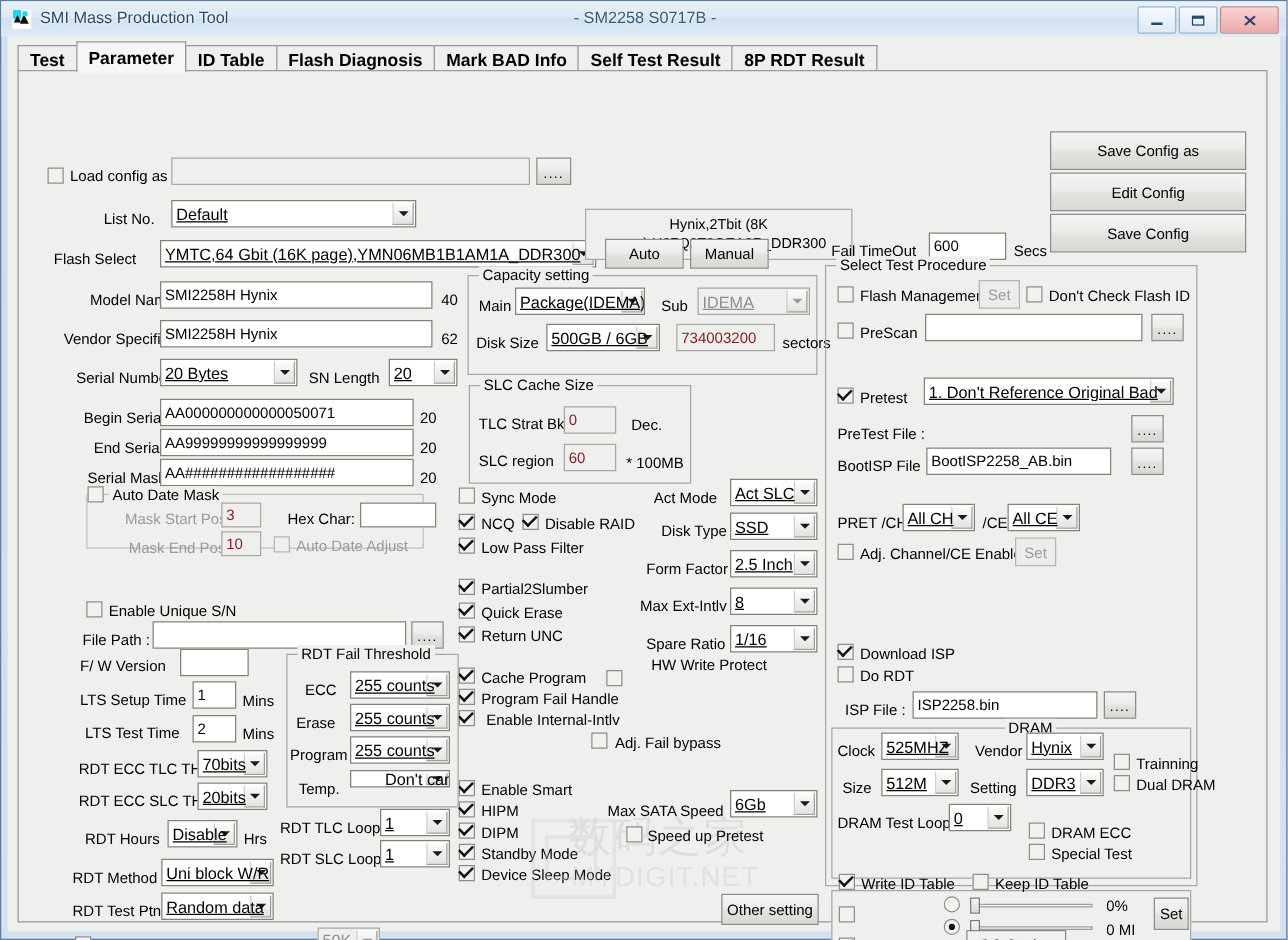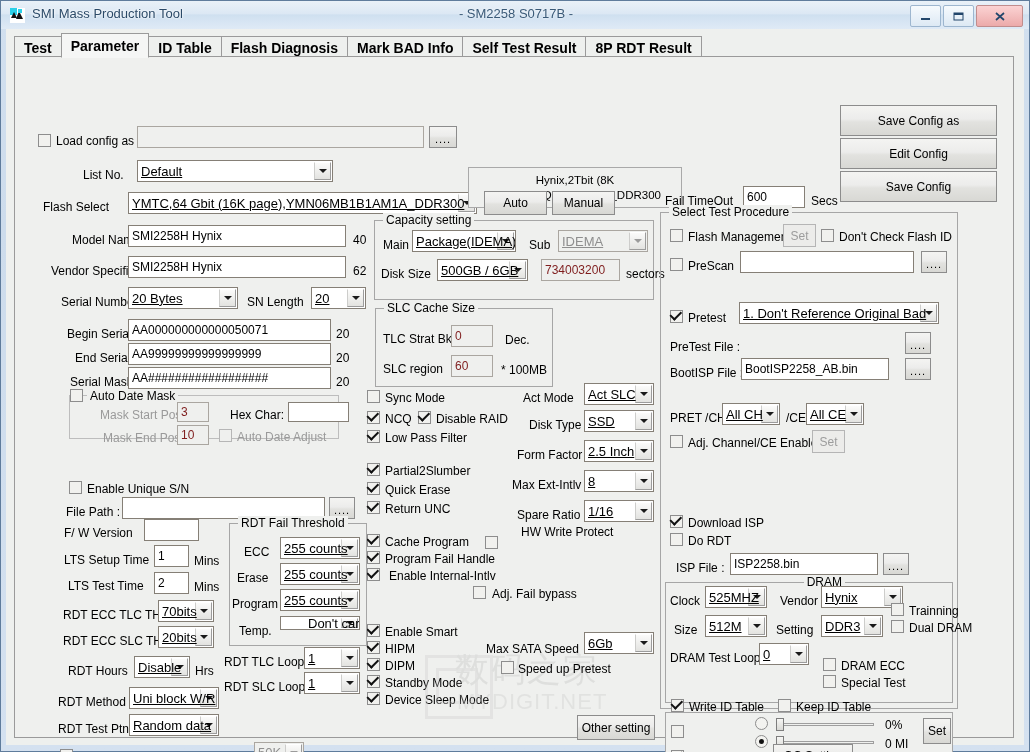--- a/index.html
+++ b/index.html
@@ -641,21 +641,21 @@
           <span class="gbt" style="left:auto;right:107px;">DRAM</span>
         </div>
         <div class="lbl" style="left:655px;top:537px;">Clock</div>
         <div class="sel" style="left:690px;top:529px;width:62px;height:22px;">
           <span class="txt">525MHZ</span>
           <span class="arrowbox">
               <span class="ar"></span>
             </span>
         </div>
         <div class="lbl" style="left:765px;top:537px;">Vendor</div>
-        <div class="sel" style="left:806px;top:529px;width:82px;height:22px;">
+        <div class="sel" style="left:806px;top:529px;width:62px;height:22px;">
           <span class="txt">Hynix</span>
           <span class="arrowbox">
               <span class="ar"></span>
             </span>
         </div>
         <div class="cb" style="left:876px;top:546px;width:13px;height:13px;"></div>
         <div class="lbl" style="left:894px;top:547px;">Trainning</div>
 
         <div class="lbl" style="left:659px;top:566px;">Size</div>
         <div class="sel" style="left:690px;top:558px;width:62px;height:22px;">

